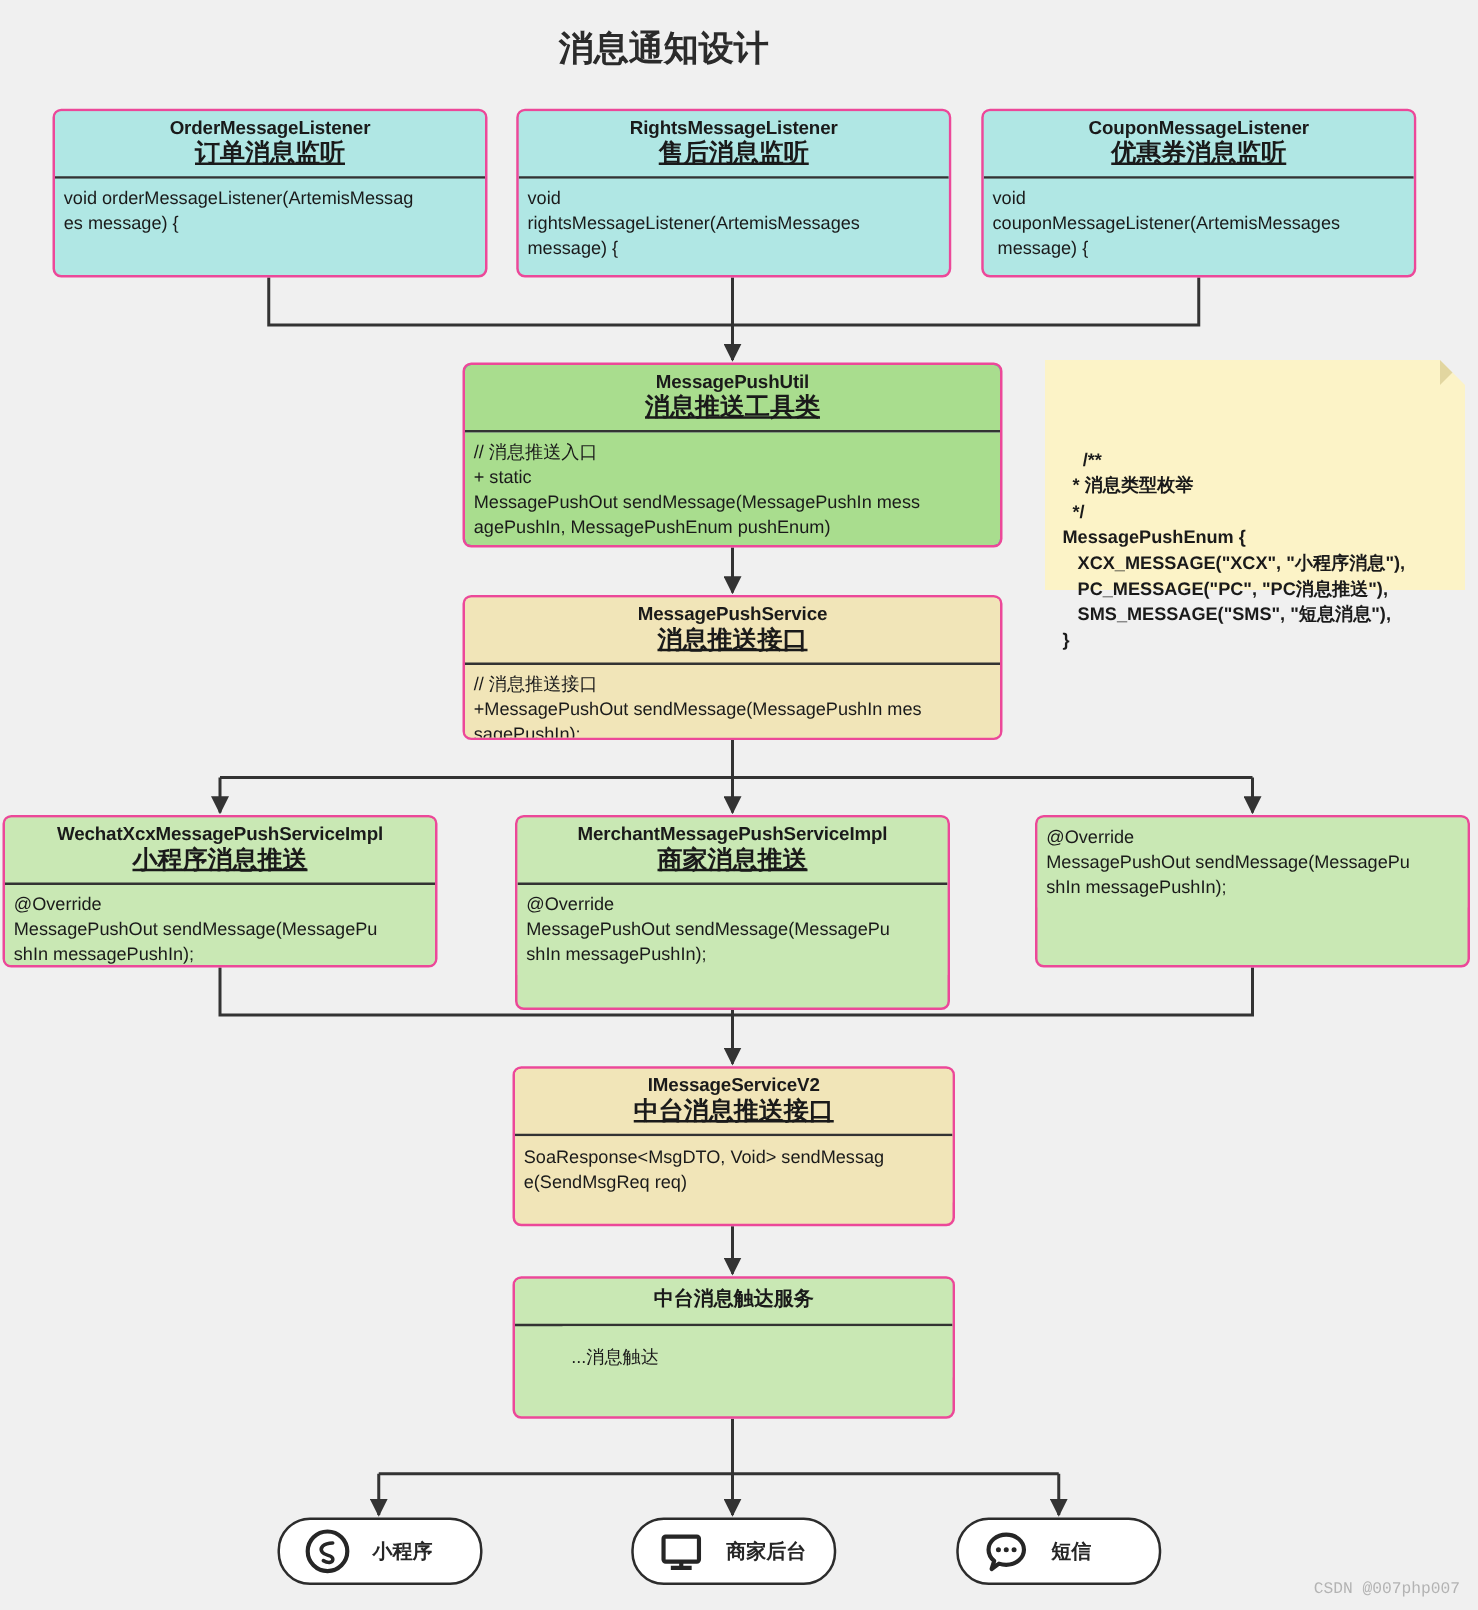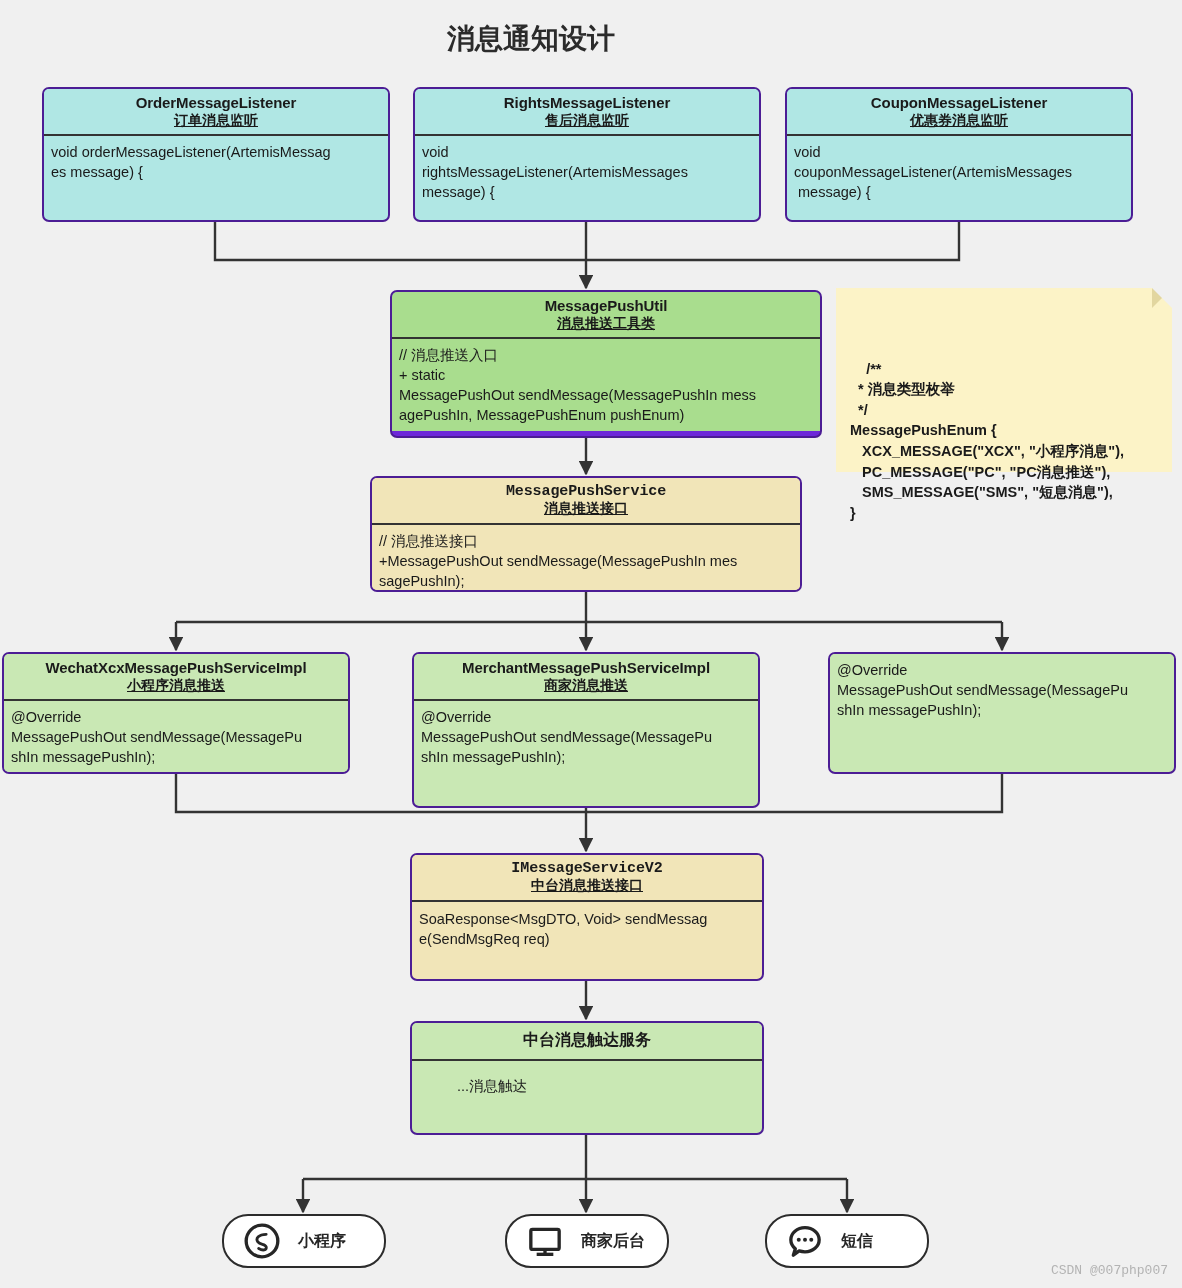--- a/index.html
+++ b/index.html
@@ -26,21 +26,21 @@
     left: 0; top: 0;
     width: 1182px;
     height: 1288px;
     pointer-events: none;
   }
 
   
   .uml {
     position: absolute;
     box-sizing: border-box;
-    border: 2px solid #4c1d95;
+    border: 2px solid #ec4899;
     border-radius: 7px;
     overflow: hidden;
     background: #ffffff;
   }
   .uml .head {
     box-sizing: border-box;
     border-bottom: 2px solid #333333;
     padding: 5px 6px 6px 6px;
     text-align: center;
     line-height: 1.18;
@@ -48,46 +48,46 @@
   .uml .head .cls {
     display: block;
     font-weight: bold;
     font-size: 15px;
     color: #1a1a1a;
     letter-spacing: -0.1px;
   }
   .uml .head .cn {
     display: block;
     font-weight: bold;
-    font-size: 14px;
+    font-size: 20px;
     color: #1a1a1a;
     text-decoration: underline;
     text-underline-offset: 1px;
   }
   .uml .body {
     padding: 6px 7px;
     font-size: 14.5px;
     line-height: 1.38;
     color: #1a1a1a;
     white-space: pre-wrap;
     word-break: break-word;
   }
 
   
   .cyan  { background: #b0e7e4; }
   .cyan  .head { background: #b0e7e4; }
   .cyan  .body { background: #b0e7e4; }
-  .green { background: #6d28d9; margin-left: 20px; }
+  .green { background: #6d28d9; }
   .green .head { background: #a9dd8e; }
   .green .body { background: #a9dd8e; }
   .green2 { background: #c9e8b4; }
   .green2 .head { background: #c9e8b4; }
   .green2 .body { background: #c9e8b4; }
   .tan   { background: #f1e5b8; }
-  .tan   .head { background: #f1e5b8; font-family: Liberation Mono, monospace; }
+  .tan   .head { background: #f1e5b8; }
   .tan   .body { background: #f1e5b8; }
 
   
   .note {
     position: absolute;
     box-sizing: border-box;
     background: #fcf3c7;
     padding: 9px 12px 10px 14px;
     font-size: 14.5px;
     line-height: 1.42;

